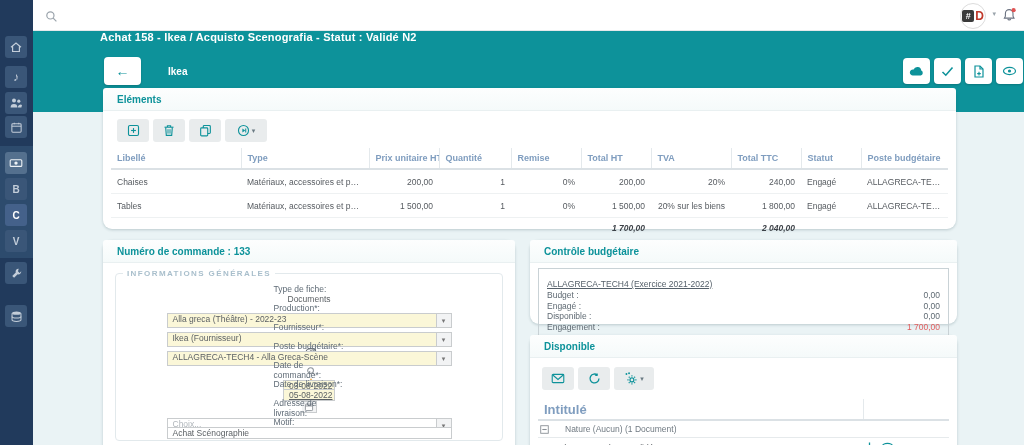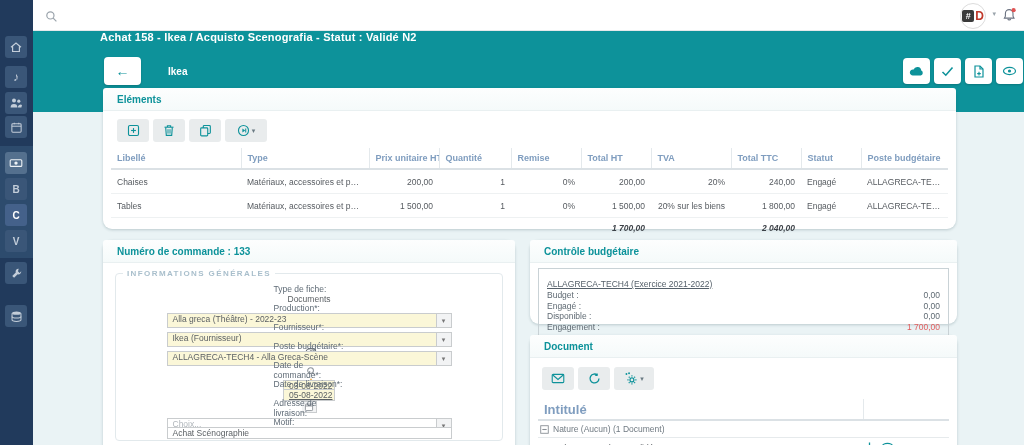--- a/index.html
+++ b/index.html
@@ -76,21 +76,21 @@
   
   .bud-box{margin:5px 8px;border:1px solid #c9d2d6;padding:10px 8px 3px;font-size:8.5px;color:#5f6a73;}
   .bud-link{text-decoration:underline;color:#55606a;display:inline-block;margin-bottom:1px;}
   .bud-row{display:flex;justify-content:space-between;line-height:10.5px;}
   .bud-row .neg{color:#e25d5d;}
   
   .doc-table{margin:4px 8px 0;font-size:8.5px;color:#565b60;}
   .doc-head{display:flex;height:20px;align-items:center;border-bottom:2px solid #dbe1e5;}
   .doc-head .c1{flex:1;font-size:13px;font-weight:bold;color:#7f9dbf;padding-left:6px;}
   .doc-head .c2{width:85px;border-left:1px solid #e4e9ec;height:20px;}
-  .doc-group{display:flex;align-items:center;gap:4px;height:16px;color:#707a82;
+  .doc-group{display:flex;align-items:center;gap:16px;height:16px;color:#707a82;
              border-bottom:1px solid #e6eaec;padding-left:2px;}
   .doc-row{display:flex;align-items:center;height:19px;}
   .doc-row .c1{flex:1;padding-left:6px;white-space:nowrap;overflow:hidden;}
   .doc-row .c2{width:85px;display:flex;gap:6px;align-items:center;padding-left:8px;}
 </style>
 </head>
 <body>
 
 <div class="sidebar">
   <div class="side-strip"></div>
@@ -429,21 +429,21 @@
     </div>
     <div class="bud-row">
       <span>Engagement :</span>
       <span class="neg">1 700,00</span>
     </div>
   </div>
 </div>
 
 <div class="panel" style="left:530px;top:335px;width:427px;height:118px;">
   <div class="panel-h">
-    <span>Document</span>
+    <span>Disponible</span>
   </div>
   <div class="tb-row" style="padding:9px 12px 5px">
     <div class="tbtn">
       <svg width="14" height="11" viewBox="0 0 15 12">
           <rect x="1.2" y="1.5" width="12.6" height="9" rx="1" fill="none" stroke="#0d929a" stroke-width="1.2"></rect>
           <polyline points="1.8,2.2 7.5,7 13.2,2.2" fill="none" stroke="#0d929a" stroke-width="1.2"></polyline>
         </svg>
     </div>
     <div class="tbtn">
       <svg width="13" height="13" viewBox="0 0 14 14">

